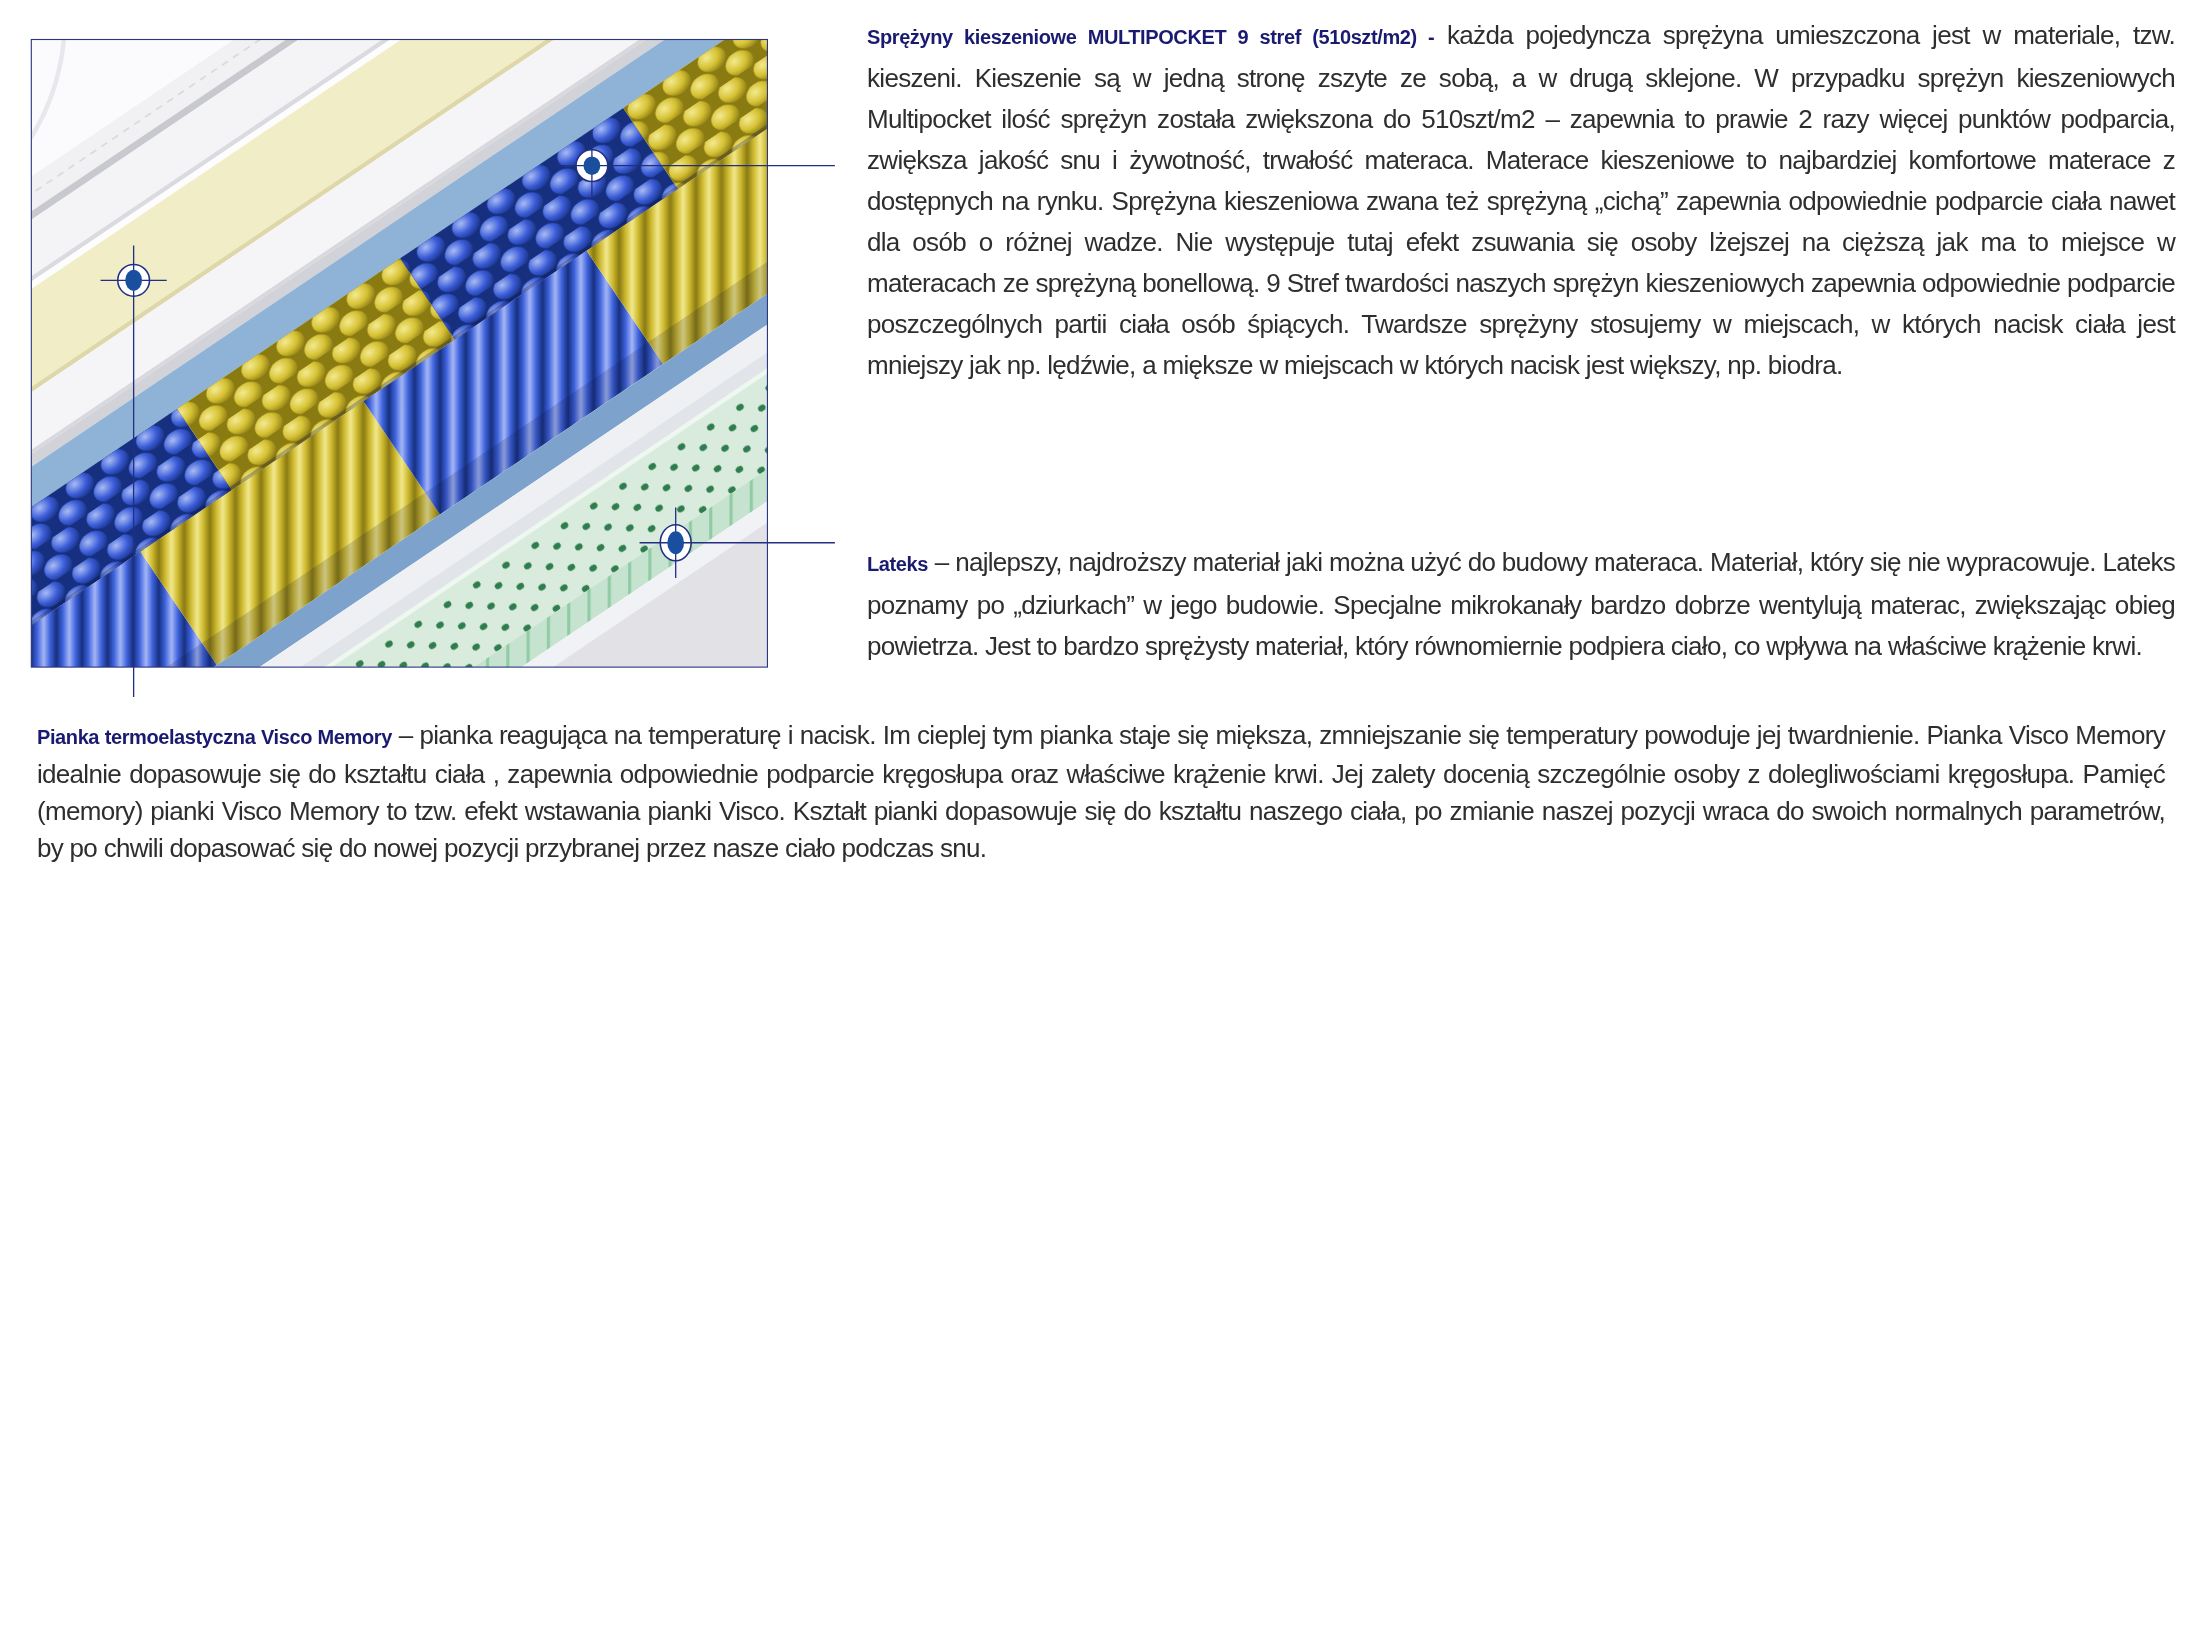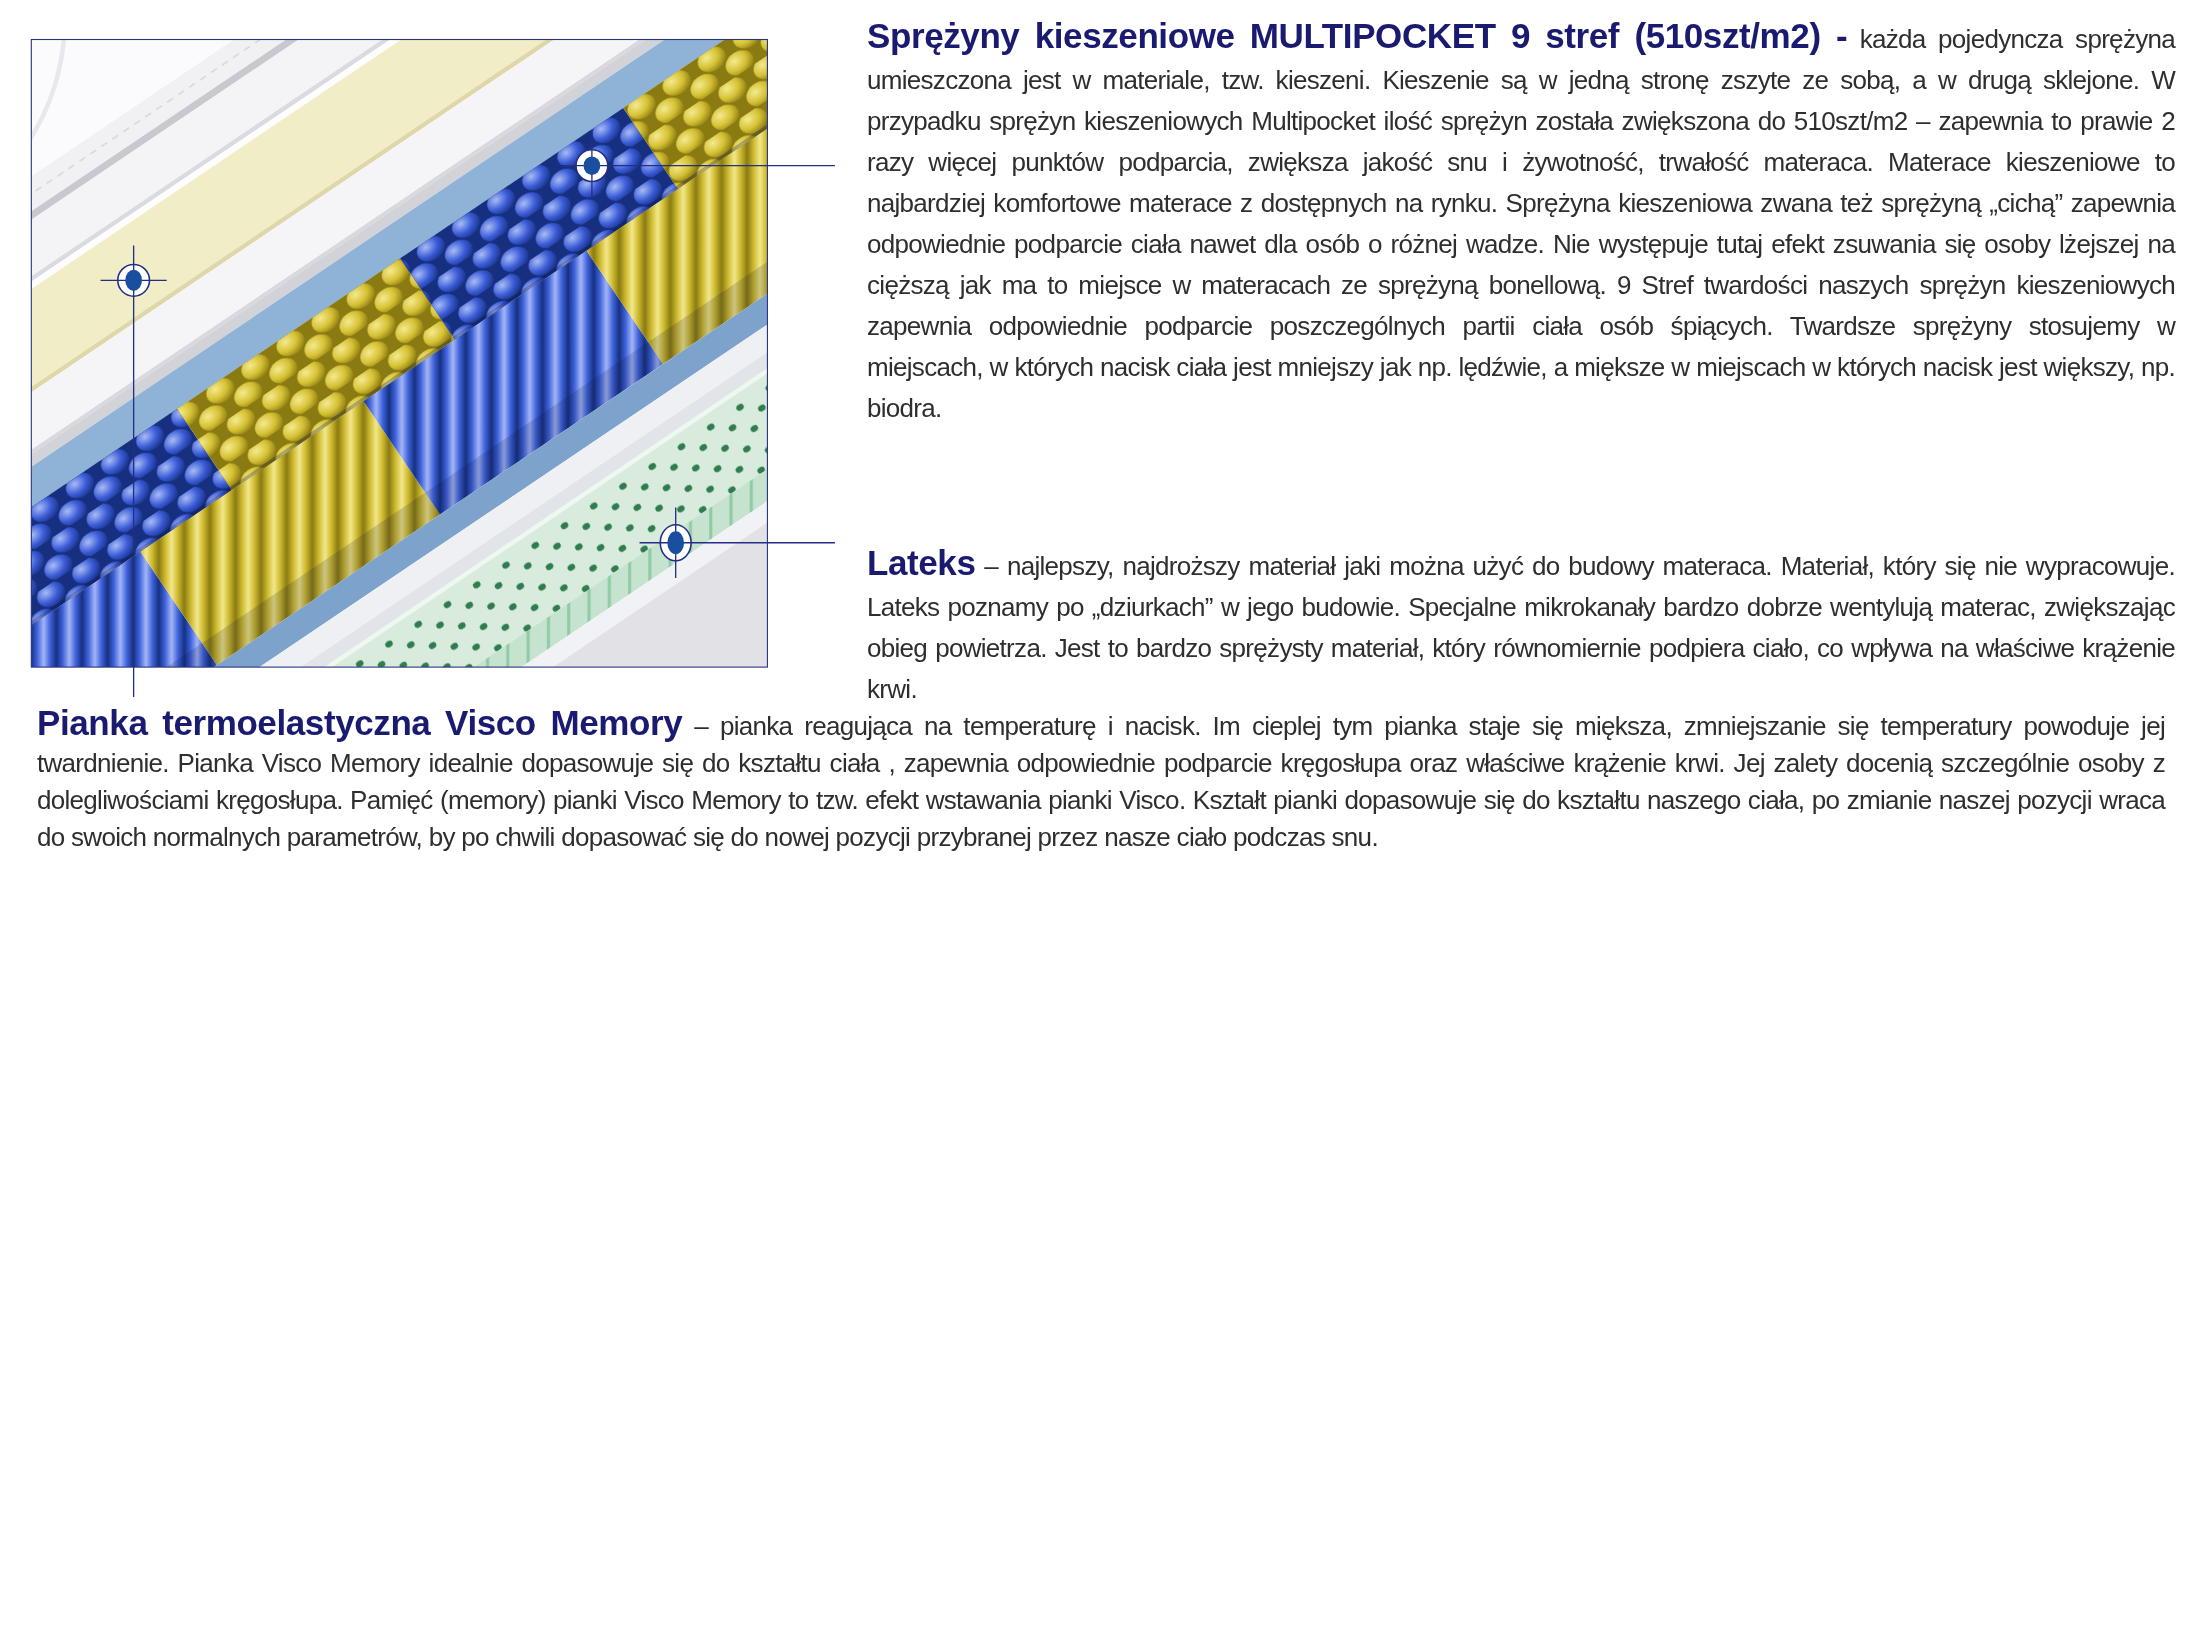--- a/index.html
+++ b/index.html
@@ -8,23 +8,23 @@
     background:#ffffff;
     font-family:"Liberation Sans", sans-serif;
   }
   .figure-svg{position:absolute;left:0;top:0;overflow:visible;}
   .textblock{position:absolute;color:#2e2e2e;}
   .textblock p{margin:0;}
   .body-text{
     font-size:26px;line-height:41px;letter-spacing:-0.7px;
     text-align:justify;color:#2e2e2e;
   }
-  .block-visco .body-text{line-height:37px;}
+  .block-visco .body-text{line-height:37px;margin-top:13px;}
   .head-inline{
-    font-weight:bold;color:#1a1a70;font-size:35px;letter-spacing:-0.4px;
+    font-weight:bold;color:#1a1a70;font-size:20px;letter-spacing:-0.4px;
   }
   .block-springs{left:867px;top:15px;width:1308px;}
   .block-latex{left:867px;top:542px;width:1308px;}
   .block-visco{left:37px;top:704px;width:2128px;}
   .footer-line{text-align:left;}
 </style>
 </head>
 <body>
 
 <svg class="figure-svg" width="838" height="715" viewBox="0 0 1900 1620">

